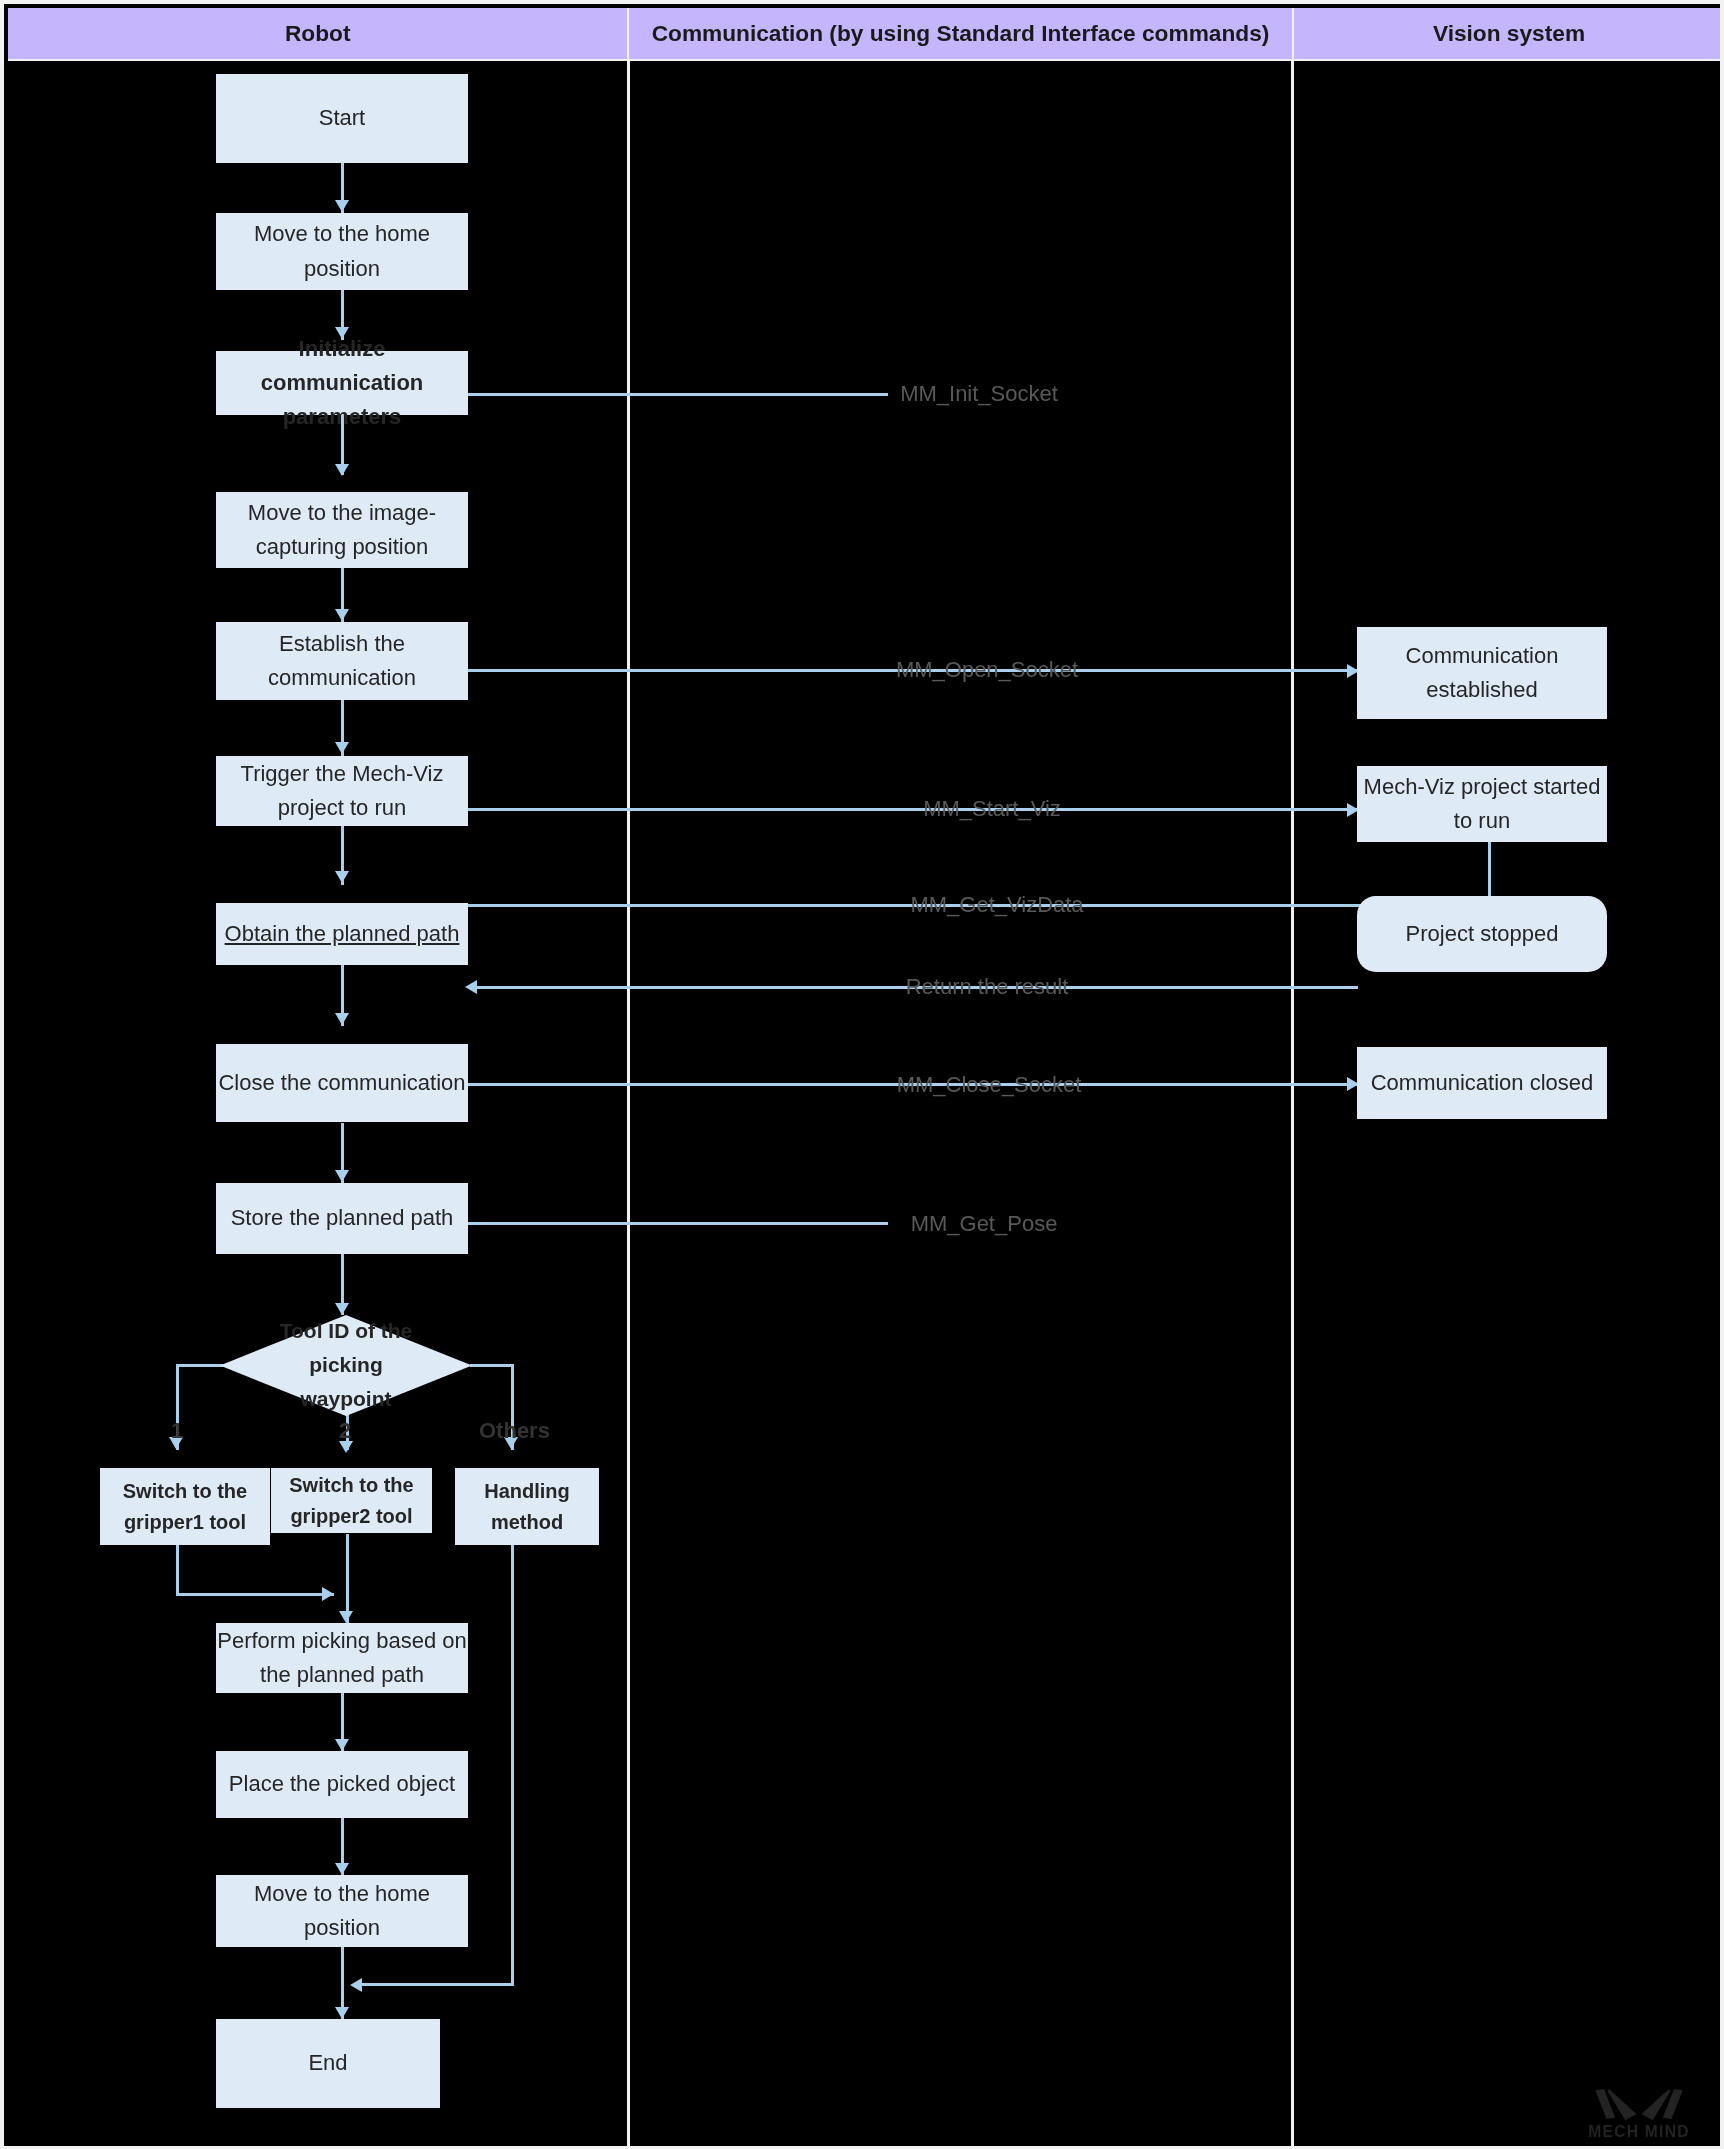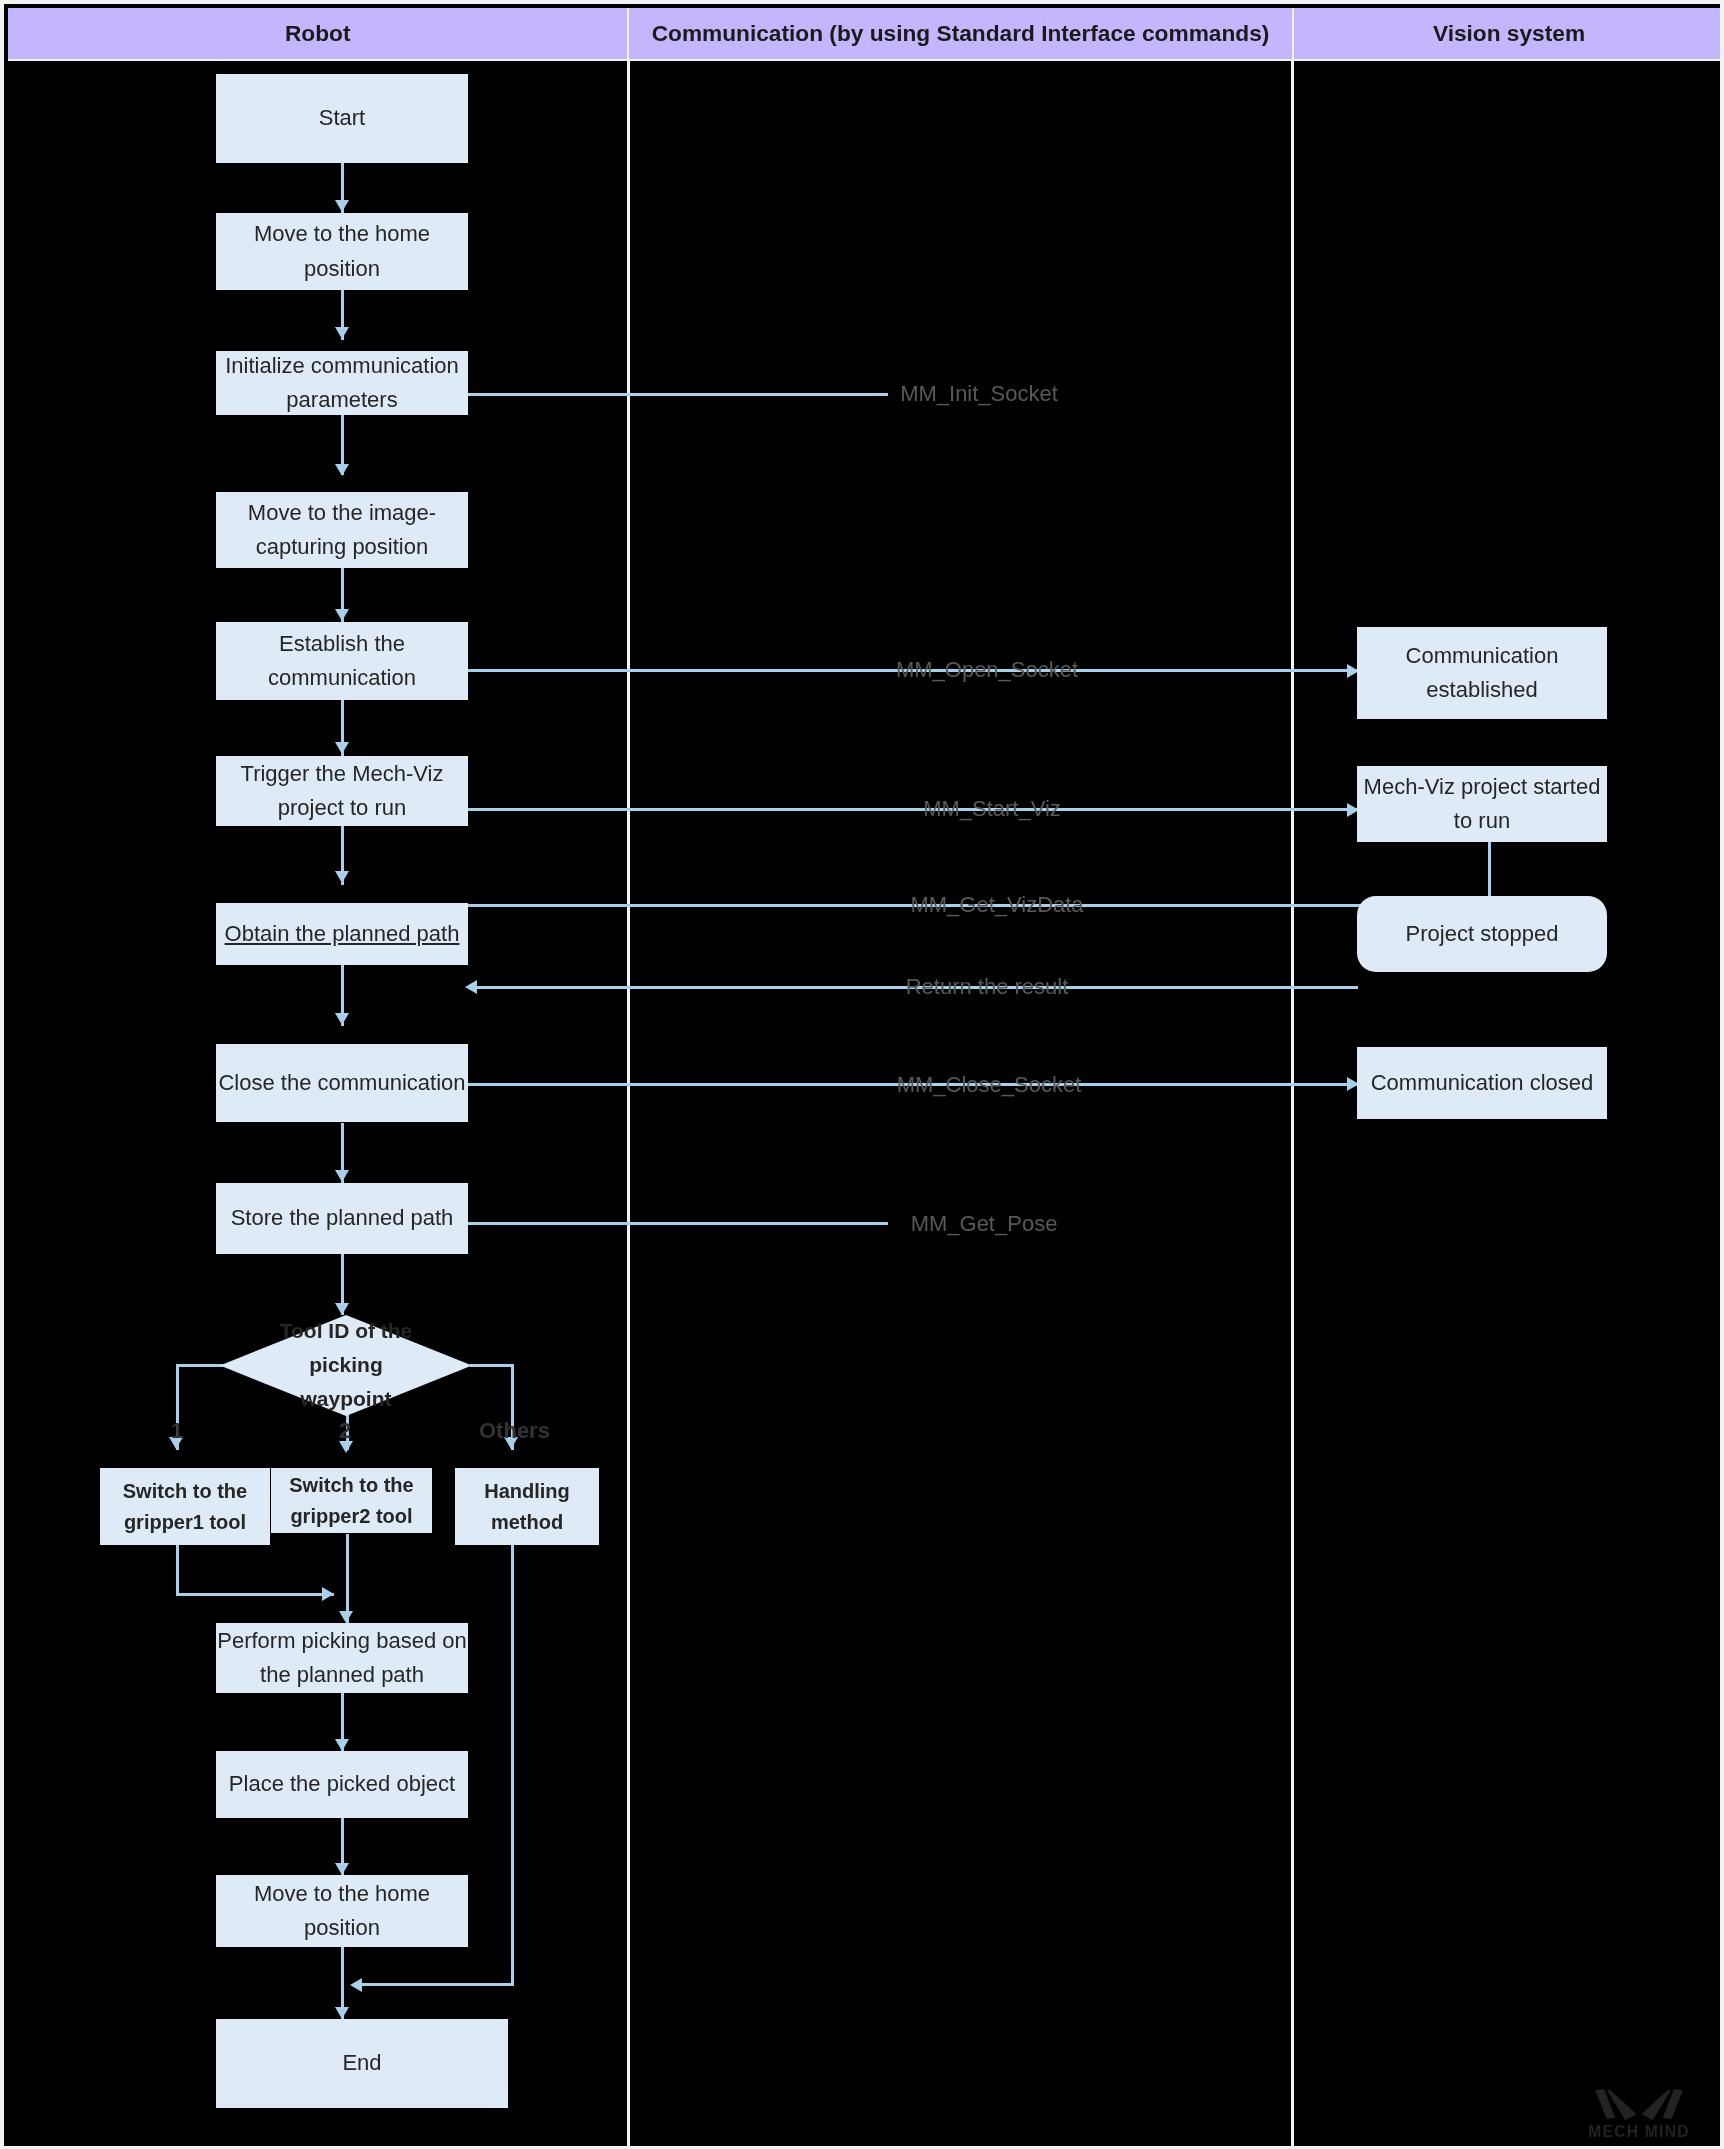--- a/index.html
+++ b/index.html
@@ -140,21 +140,21 @@
   </div>
   <div class="v-line" style="left:337px;top:159px;height:50px;"></div>
   <div class="arrow down" style="left:331px;top:196px;"></div>
 
   <div class="node f26" style="left:212px;top:209px;width:252px;height:77px;">
     <span>Move to the home position</span>
   </div>
   <div class="v-line" style="left:337px;top:286px;height:50px;"></div>
   <div class="arrow down" style="left:331px;top:323px;"></div>
 
-  <div class="node f26" style="left:212px;top:347px;width:252px;height:64px;">
+  <div class="node f26" style="left:212px;top:347px;width:252px;height:64px;font-weight:bold;">
     <span>Initialize communication parameters</span>
   </div>
   <div class="v-line" style="left:337px;top:411px;height:60px;"></div>
   <div class="arrow down" style="left:331px;top:460px;"></div>
 
   <div class="node f26" style="left:212px;top:488px;width:252px;height:76px;">
     <span>Move to the image-capturing position</span>
   </div>
   <div class="v-line" style="left:337px;top:563px;height:55px;"></div>
   <div class="arrow down" style="left:331px;top:605px;"></div>
@@ -241,21 +241,21 @@
   </div>
   <div class="v-line" style="left:337px;top:1814px;height:57px;"></div>
   <div class="arrow down" style="left:331px;top:1859px;"></div>
 
   <div class="node f26" style="left:212px;top:1871px;width:252px;height:72px;">
     <span>Move to the home position</span>
   </div>
   <div class="v-line" style="left:337px;top:1943px;height:72px;"></div>
   <div class="arrow down" style="left:331px;top:2003px;"></div>
 
-  <div class="node f26" style="left:212px;top:2015px;width:292px;height:89px;">
+  <div class="node f26" style="left:212px;top:2015px;width:224px;height:89px;">
     <span>End</span>
   </div>
 
   <div class="h-line" style="left:464px;top:389px;width:420px;"></div>
   <div class="msg" style="left:975px;top:390px;">MM_Init_Socket</div>
 
   <div class="h-line" style="left:464px;top:665px;width:889px;"></div>
   <div class="msg" style="left:983px;top:666px;">MM_Open_Socket</div>
   <div class="arrow right" style="left:1343px;top:660px;"></div>
 

